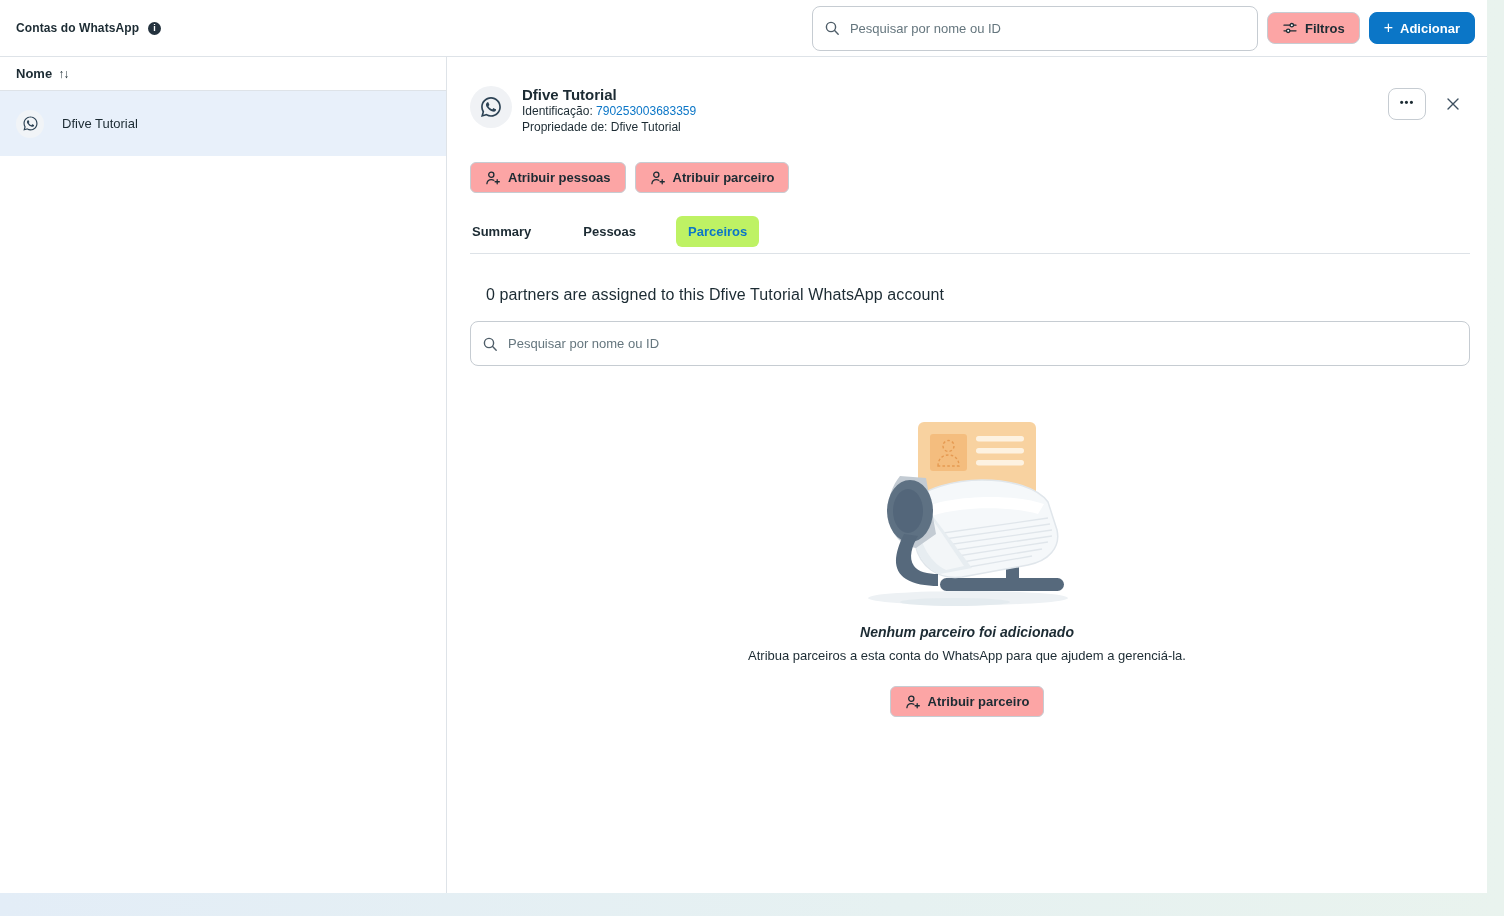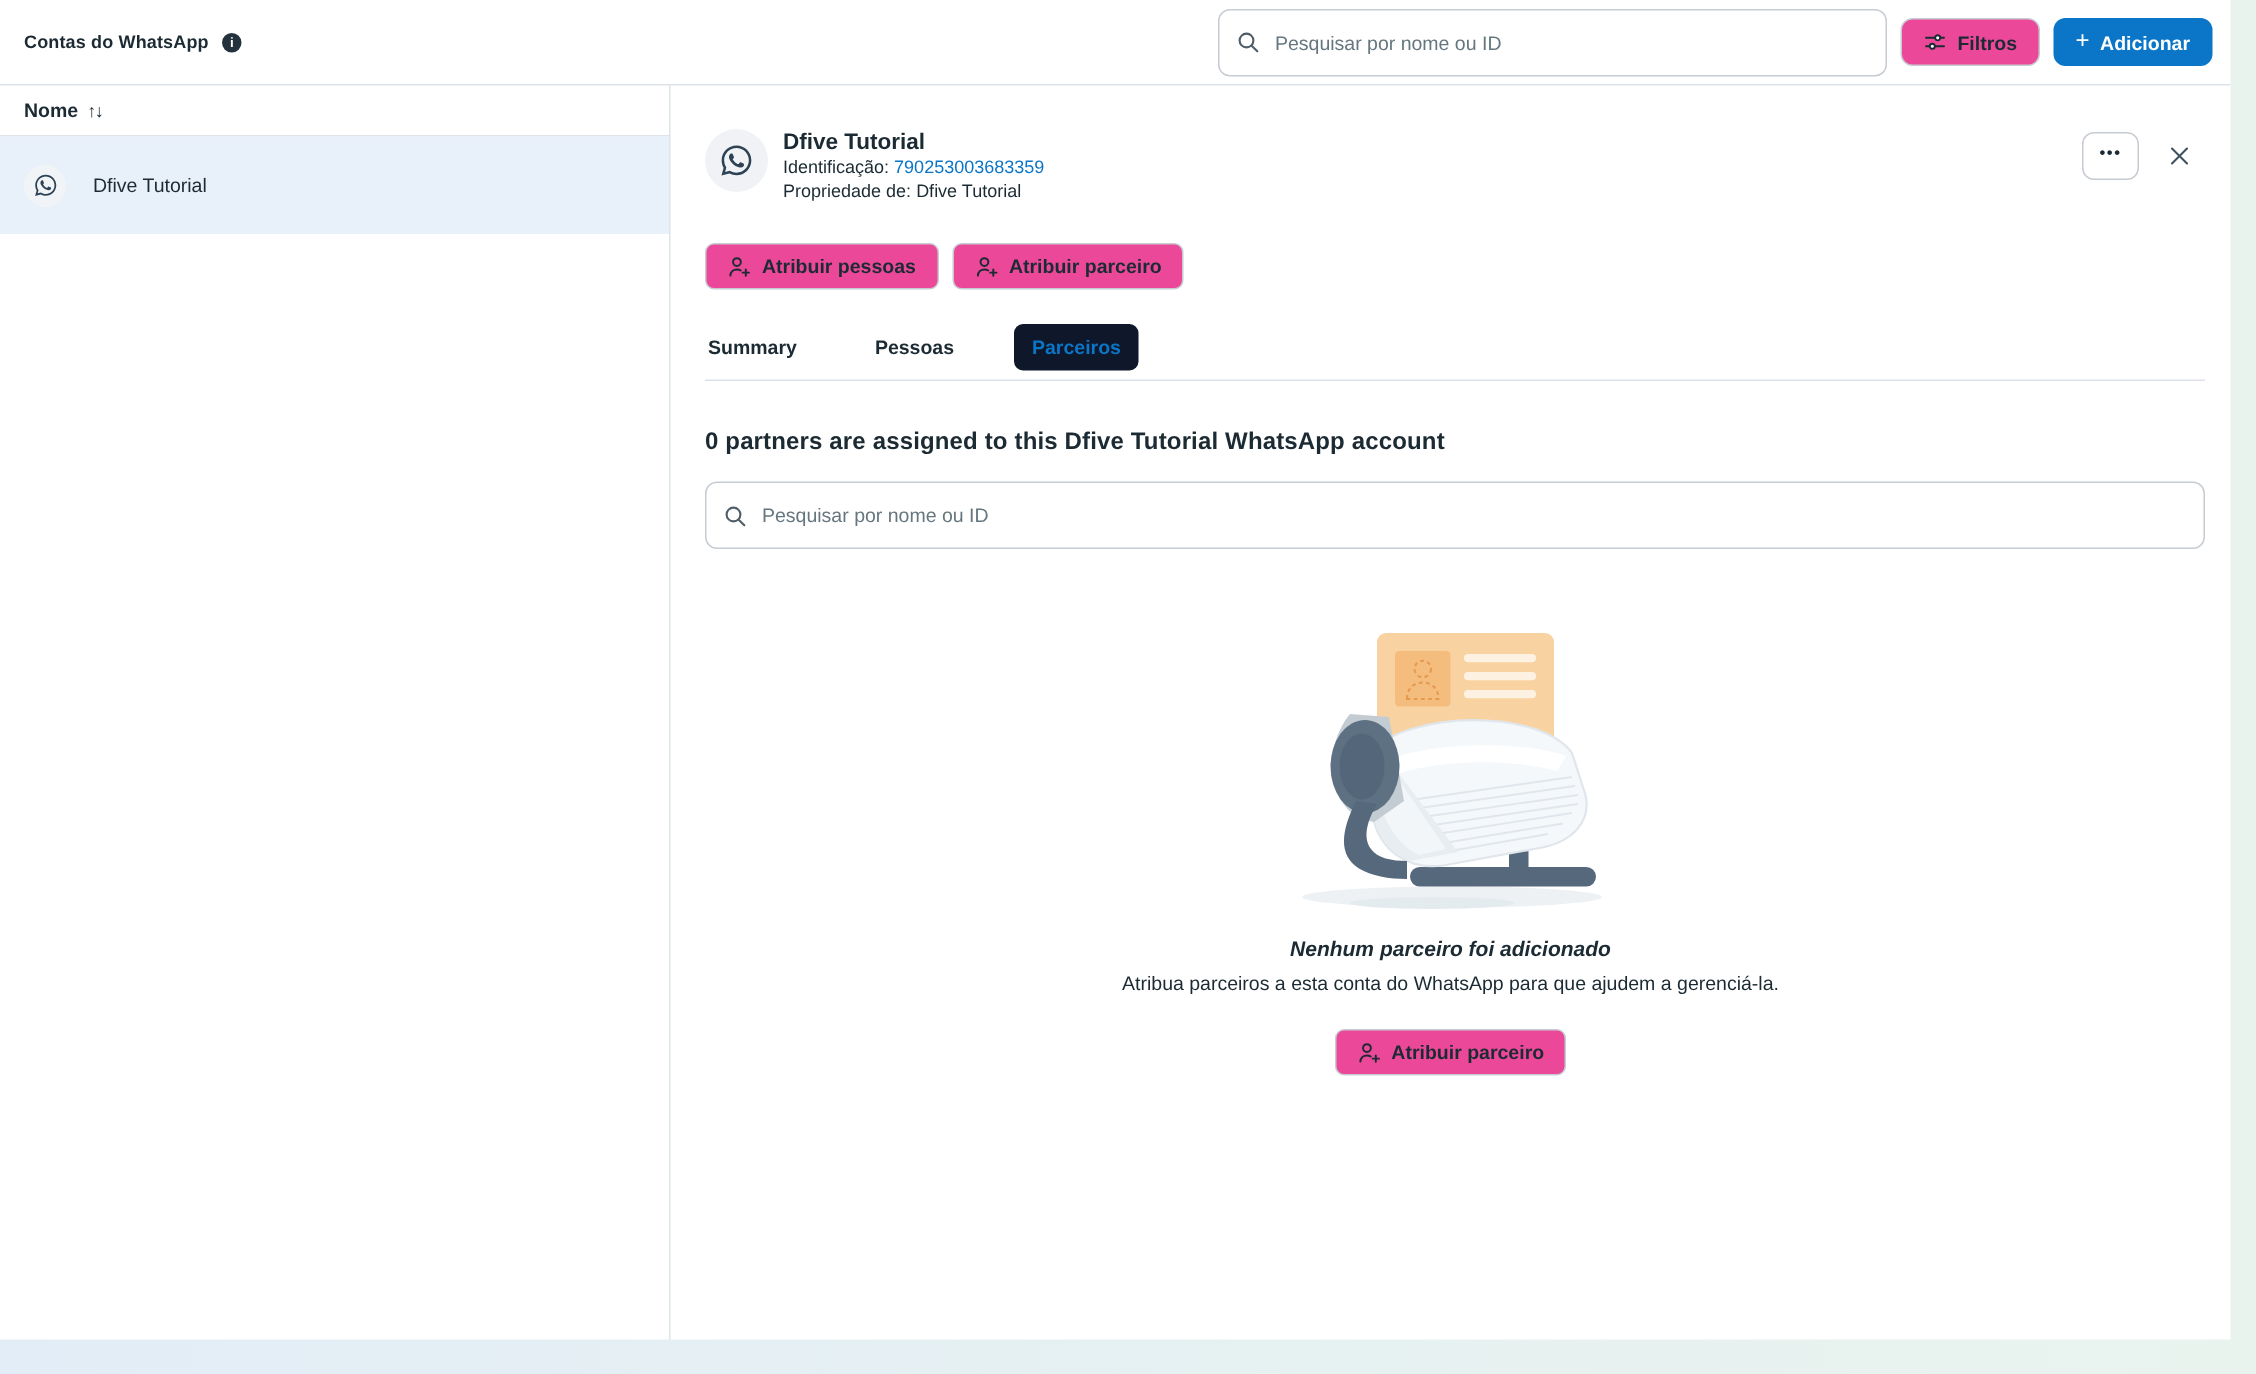--- a/index.html
+++ b/index.html
@@ -19,21 +19,21 @@
   .info-dot{width:13px;height:13px;border-radius:50%;background:#24323E;color:#fff;
     font-size:9px;font-weight:700;display:flex;align-items:center;justify-content:center;line-height:1;}
   .topbar-right{display:flex;align-items:center;gap:9px;}
   .searchbox{width:446px;height:45px;border:1px solid #C6CCD2;border-radius:8px;display:flex;
     align-items:center;gap:8px;padding:0 11px;box-sizing:border-box;background:#fff;}
   .searchbox svg{flex:0 0 auto;color:#4E5D68;}
   .searchbox input{border:none;outline:none;flex:1;font-size:13px;font-family:inherit;color:#1C2B33;background:transparent;}
   .searchbox input::placeholder{color:#65767E;}
   .btn{height:32px;border-radius:8px;display:inline-flex;align-items:center;gap:7px;
     padding:0 14px;font-size:13px;font-weight:600;box-sizing:border-box;cursor:pointer;font-family:inherit;}
-  .btn-outline{background:#ec4899;border:1px solid #C6CCD2;color:#1C2B33;}
+  .btn-outline{background:#fca5a5;border:1px solid #C6CCD2;color:#1C2B33;}
   .btn-primary{background:#0B76C7;border:1px solid #0B76C7;color:#fff;}
   .btn-primary .plus{font-size:16px;font-weight:400;line-height:1;margin-top:-1px;}
   
   .main{flex:1;display:flex;min-height:0;}
   .list-panel{flex:0 0 446px;width:446px;border-right:1px solid #DEE3E8;box-sizing:content-box;}
   .list-header{height:33px;border-bottom:1px solid #DEE3E8;display:flex;align-items:center;gap:6px;
     padding:0 16px;font-size:13px;font-weight:700;}
   .sort-glyph{font-size:12px;color:#1C2B33;letter-spacing:-1px;}
   .list-row{height:65px;display:flex;align-items:center;gap:18px;padding:0 16px;cursor:pointer;}
   .list-row.selected{background:#E8F0FA;}
@@ -52,24 +52,24 @@
   .header-spacer{flex:1;}
   .header-actions{display:flex;align-items:center;gap:19px;margin-top:2px;}
   .more-btn{width:38px;height:32px;border:1px solid #C6CCD2;border-radius:8px;background:#fff;
     display:flex;align-items:center;justify-content:center;font-size:11px;font-weight:700;
     letter-spacing:1px;color:#1C2B33;cursor:pointer;line-height:1;padding-bottom:4px;box-sizing:border-box;}
   .close-btn{background:none;border:none;padding:0;cursor:pointer;color:#3E5060;display:flex;}
   .assign-row{display:flex;gap:9px;padding:27px 0 0 23px;}
   .assign-row .btn{height:31px;border-radius:6px;}
   .tabs{display:flex;gap:28px;padding:23px 0 0 13px;align-items:center;}
   .tab{padding:8px 12px;font-size:13px;font-weight:600;color:#1C2B33;border-radius:6px;cursor:pointer;}
-  .tab.active{color:#0B76C7;background:#0f172a;}
+  .tab.active{color:#0B76C7;background:#bef264;}
   .tabs-divider{height:1px;background:#DDE2E7;margin:6px 17px 0 23px;}
   .section{padding:0 17px 0 23px;}
-  .section-heading{font-size:16px;font-weight:700;margin:32px 0 0 0;letter-spacing:.1px;}
+  .section-heading{font-size:16px;font-weight:400;margin:32px 0 0 16px;letter-spacing:.1px;}
   .section-desc{font-size:13px;margin:7px 0 0 0;color:#1C2B33;}
   .big-search{margin-top:17px;width:100%;}
   
   .empty{display:flex;flex-direction:column;align-items:center;text-align:center;margin-top:52px;}
   .empty-title{font-size:14px;font-weight:700;margin-top:16px;font-style:italic;}
   .empty-desc{font-size:13px;margin-top:8px;}
   .empty .btn{margin-top:23px;height:31px;border-radius:6px;}
 </style>
 </head>
 <body>

